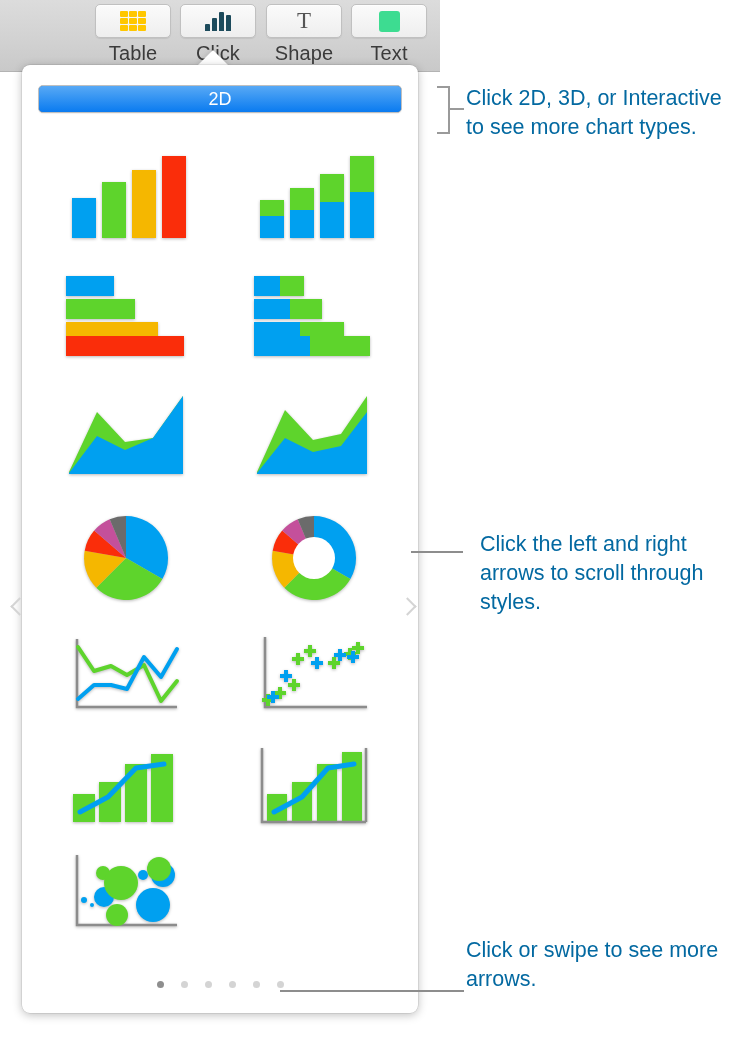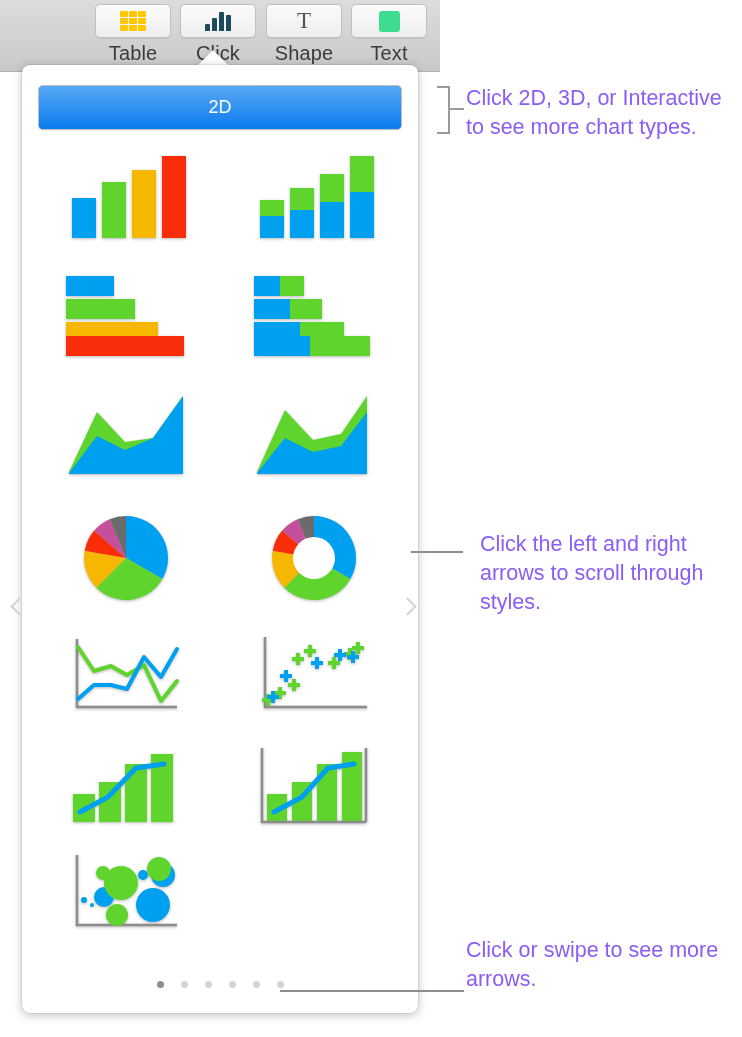--- a/index.html
+++ b/index.html
@@ -47,21 +47,21 @@
   }
   .pop-arrow {
     position:absolute; left:196px; top:50px; width:0;height:0;
     border-left:17px solid transparent; border-right:17px solid transparent;
     border-bottom:17px solid #ffffff;
     filter: drop-shadow(0 -2px 2px rgba(0,0,0,.10));
   }
 
   
   .segctl {
-    position:absolute; left:16px; top:20px; width:364px; height:45px;
+    position:absolute; left:16px; top:20px; width:364px; height:28px;
     border:1px solid #bfbfbf; border-radius:5px; overflow:hidden;
     display:flex; background:#737373;
     box-shadow: 0 1px 1px rgba(0,0,0,.06);
   }
   .seg { flex:1; display:flex; align-items:center; justify-content:center;
          font-size:18px; color:#1c1c1c; background:linear-gradient(to bottom,#ffffff,#f4f4f4);
          border-left:1px solid #c9c9c9; }
   .seg:first-child { border-left:none; }
   .seg.active { background:linear-gradient(to bottom,#58a9f5,#0a7bf0); color:#fff; }
 
@@ -81,21 +81,21 @@
   .nav-chev.l { transform: rotate(-135deg); }
   .nav-chev.r { transform: rotate(45deg); }
 
   
   .dots { position:absolute; left:0; top:916px; width:396px; display:flex;
           justify-content:center; gap:17px; }
   .dot { width:7px; height:7px; border-radius:50%; background:#d4d4d4; }
   .dot.active { background:#8e8e8e; }
 
   
-  .callout { position:absolute; font-size:21.5px; line-height:29px; color:#8b5cf6; }
+  .callout { position:absolute; font-size:21.5px; line-height:29px; color:#0369a1; }
   .c1 { left:466px; top:84px; width:268px; }
   .c2 { left:480px; top:530px; width:276px; }
   .c3 { left:466px; top:936px; width:268px; }
 
   .bracket { position:absolute; left:437px; top:86px; width:13px; height:48px;
              border:2px solid #9a9a9a; border-left:none; }
   .bracket-stem { position:absolute; left:449px; top:108px; width:15px; height:2px; background:#9a9a9a;}
   .leader { position:absolute; height:2px; background:#8d8d8d; }
   .l2 { left:411px; top:551px; width:52px; }
   .l3 { left:280px; top:990px; width:184px; }

